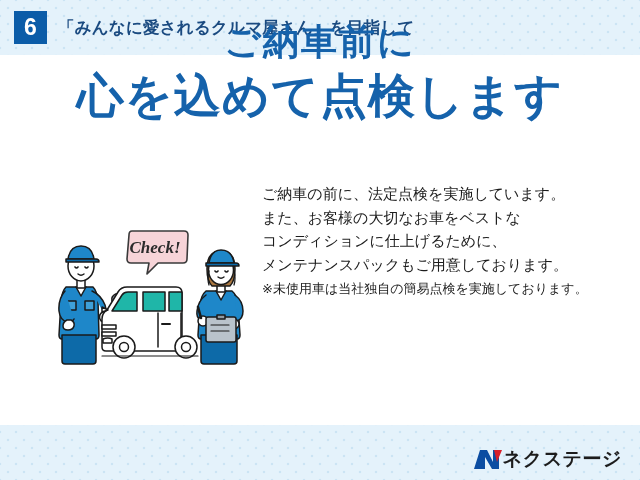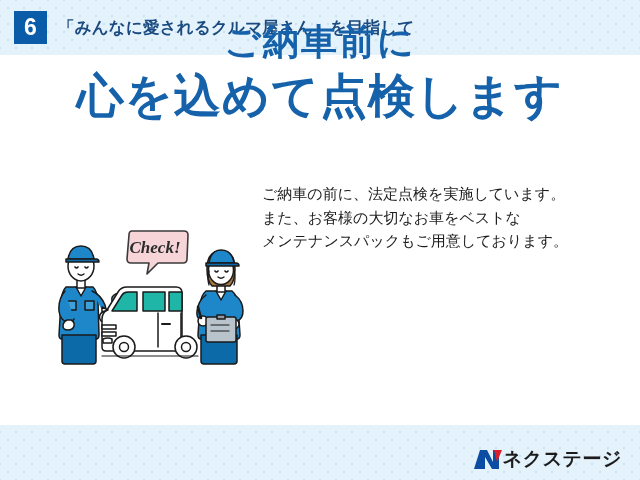--- a/index.html
+++ b/index.html
@@ -120,21 +120,23 @@
   <div id="panel"></div>
 
   <div id="headline">
     <span class="hl-line" id="hl1">ご納車前に</span>
     <span class="hl-line" id="hl2">心を込めて点検します</span>
   </div>
 
   <div id="body-text">
     <span class="body-line">ご納車の前に、法定点検を実施しています。</span>
     <span class="body-line">また、お客様の大切なお車をベストな</span>
+    <span class="body-line">コンディションに仕上げるために、</span>
     <span class="body-line">メンテナンスパックもご用意しております。</span>
+    <span class="body-note">※未使用車は当社独自の簡易点検を実施しております。</span>
   </div>
 
   <div id="illustration">
     <svg viewBox="0 0 205 140" xmlns="http://www.w3.org/2000/svg">
       <g stroke="#1a1a1a" stroke-width="1.5" stroke-linejoin="round" stroke-linecap="round" fill="none">
 
         <g>
 
           <path d="M8 62 q-4 4 -5 14 l-2 34 q0 4 3 4 l34 0 q3 0 3 -4 l-1 -34 q-1 -10 -5 -14 z" fill="#1e87c9"></path>
 

